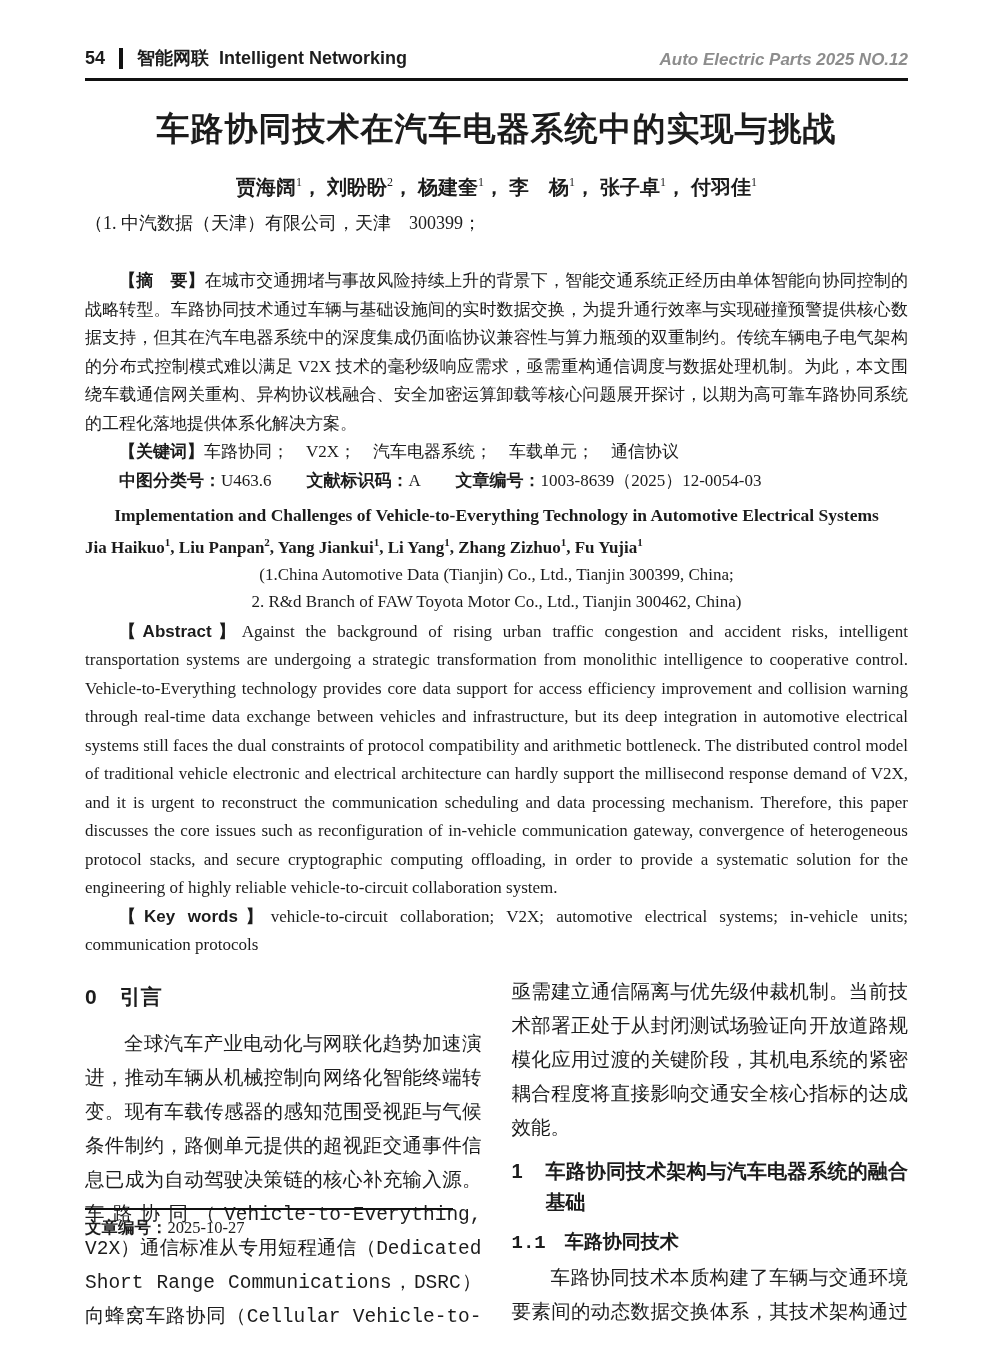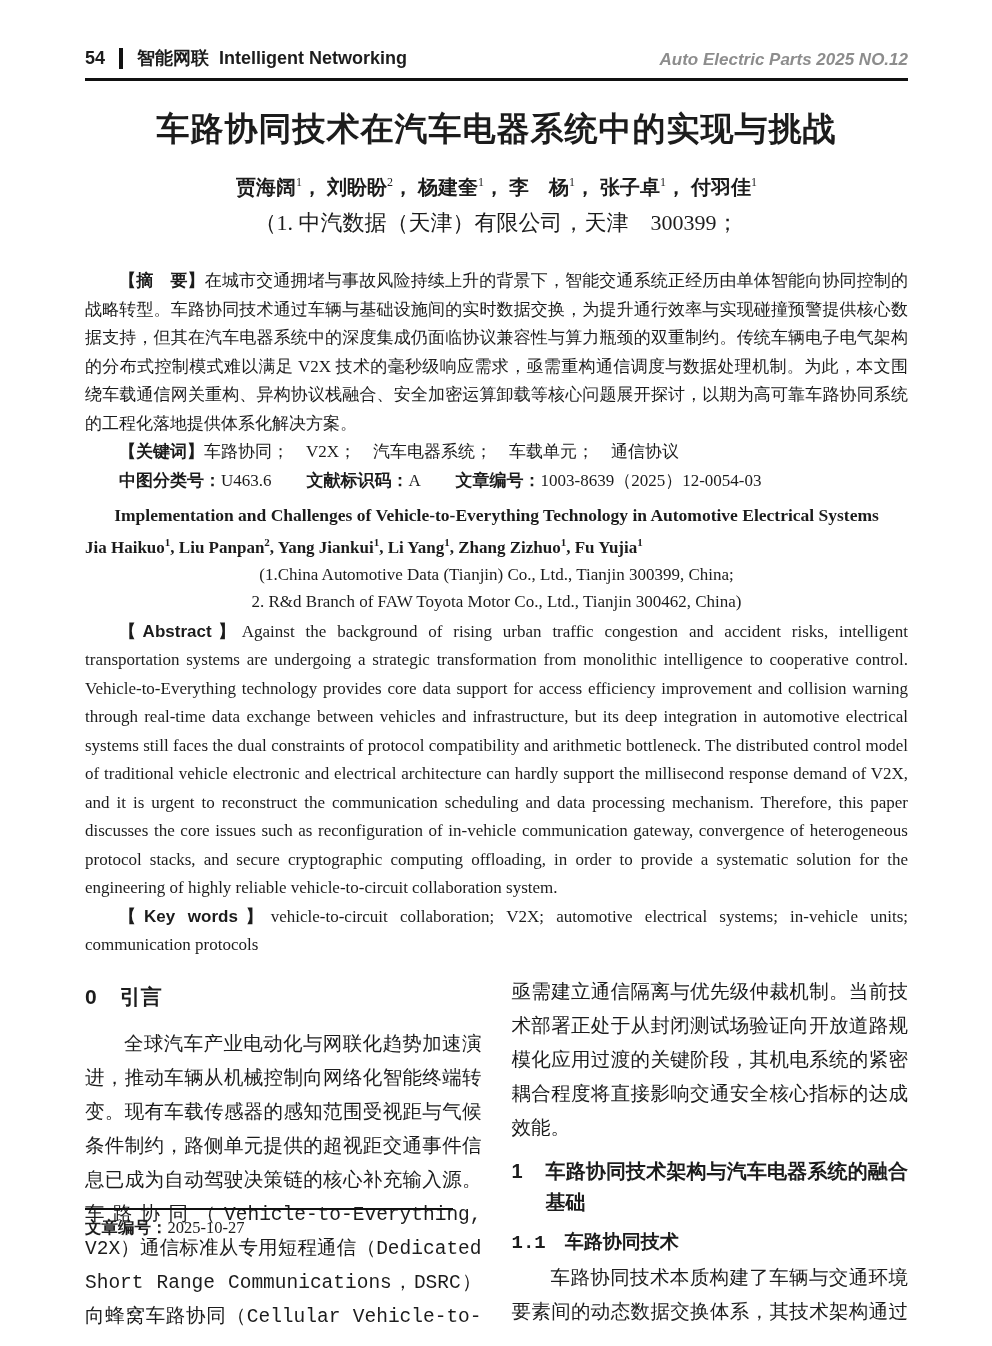--- a/index.html
+++ b/index.html
@@ -17,21 +17,21 @@
   .hdr-right{font-family:"Liberation Sans","DejaVu Sans",sans-serif;
              font-style:italic;font-weight:bold;color:#8d8d8d;font-size:17px;}
   .hdr-rule{border-bottom:3.5px solid #111;margin-top:8px;}
 
   
   .title-cn{margin-top:26px;text-align:center;
             font-family:"Liberation Sans","DejaVu Sans",sans-serif;
             font-weight:900;font-size:33px;letter-spacing:1px;}
   .authors-cn{margin-top:22px;text-align:center;font-size:20px;font-weight:bold;}
   .authors-cn sup{font-size:12px;font-weight:normal;}
-  .affil-cn{margin-top:8px;text-align:center;font-size:22px;line-height:28px;}
+  .affil-cn{margin-top:8px;font-size:18px;line-height:28px;}
 
   
   .abs-block{margin-top:30px;font-size:17px;line-height:28.5px;text-align:justify;}
   .abs-block p{margin:0;text-indent:2em;}
   .lbl{font-weight:bold;font-family:"Liberation Sans","DejaVu Sans",sans-serif;}
   .meta-line{margin:0;text-indent:1.5em;font-size:17px;line-height:28.5px;}
   .meta-line .pair{margin-right:1.8em;}
   .meta-line .mlbl{font-weight:bold;font-family:"Liberation Sans","DejaVu Sans",sans-serif;}
 
   

